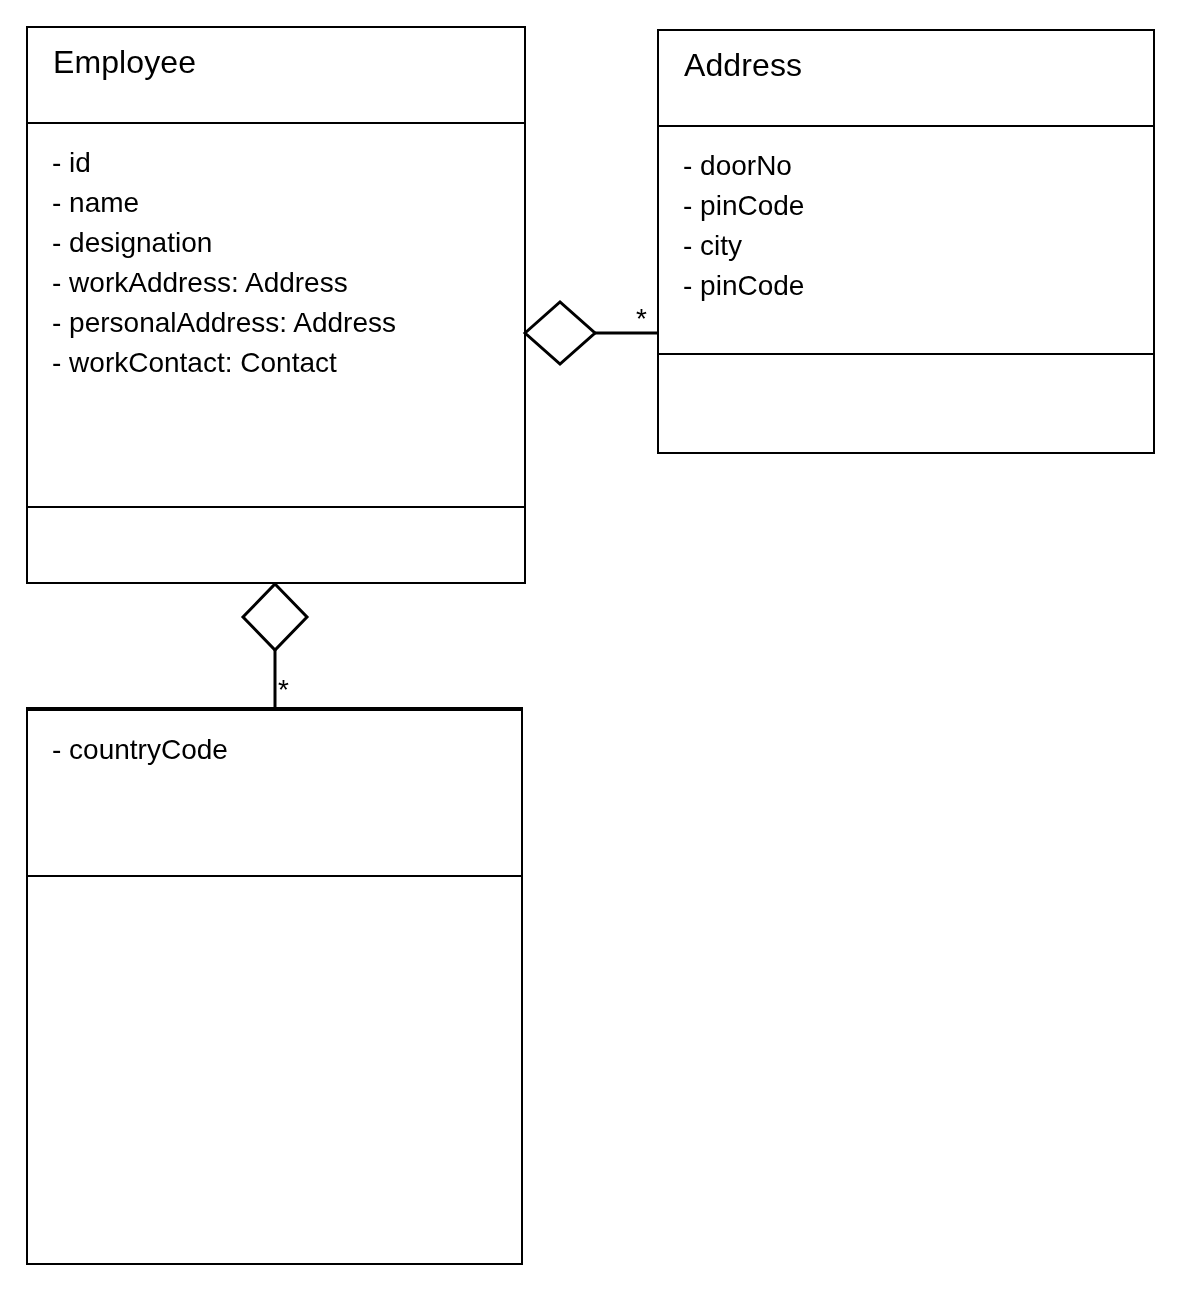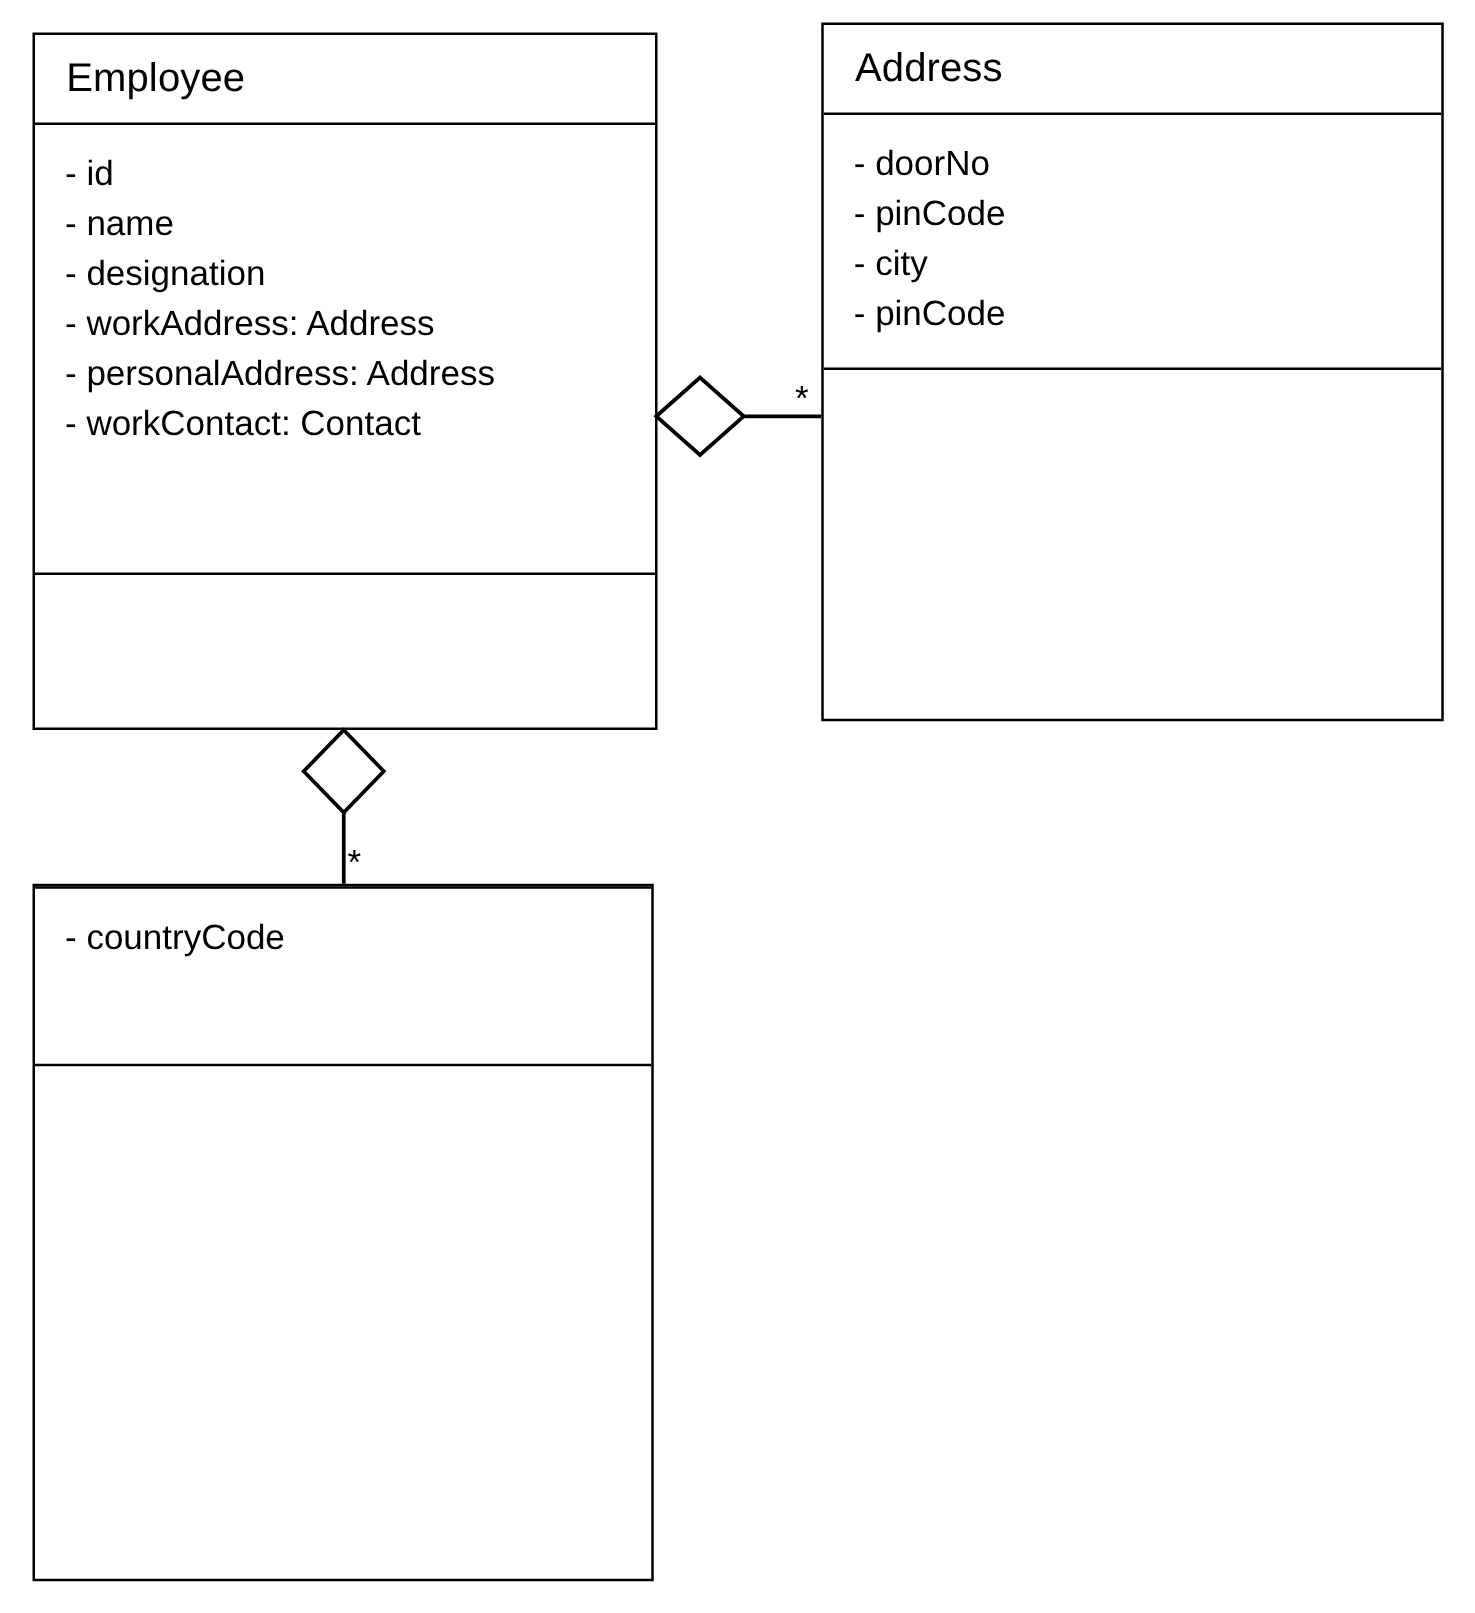--- a/index.html
+++ b/index.html
@@ -21,20 +21,21 @@
   }
 
   
   .uml-class {
     position: absolute;
     box-sizing: border-box;
     background: #ffffff;
     border: 2px solid #000000;
     display: flex;
     flex-direction: column;
+    gap: 24px;
   }
   .uml-compartment {
     box-sizing: border-box;
     position: relative;
   }
   .uml-compartment.divider-top {
     border-top: 2px solid #000000;
   }
 
   .uml-title {
@@ -68,23 +69,23 @@
     top: 26px;
     width: 500px;
     height: 558px;
   }
   #employee-title-comp   { height: 70px; }
   #employee-attrs-comp   { height: 360px; }
   #employee-methods-comp { flex: 1 1 auto; }
 
   #class-address {
     left: 657px;
-    top: 18px;
+    top: 29px;
     width: 498px;
-    height: 559px;
+    height: 425px;
     justify-content: space-between;
   }
   #address-title-comp   { height: 70px; }
   #address-attrs-comp   { height: 204px; }
   #address-methods-comp { flex: 1 1 auto; }
 
   #class-contact {
     left: 26px;
     top: 707px;
     width: 497px;

